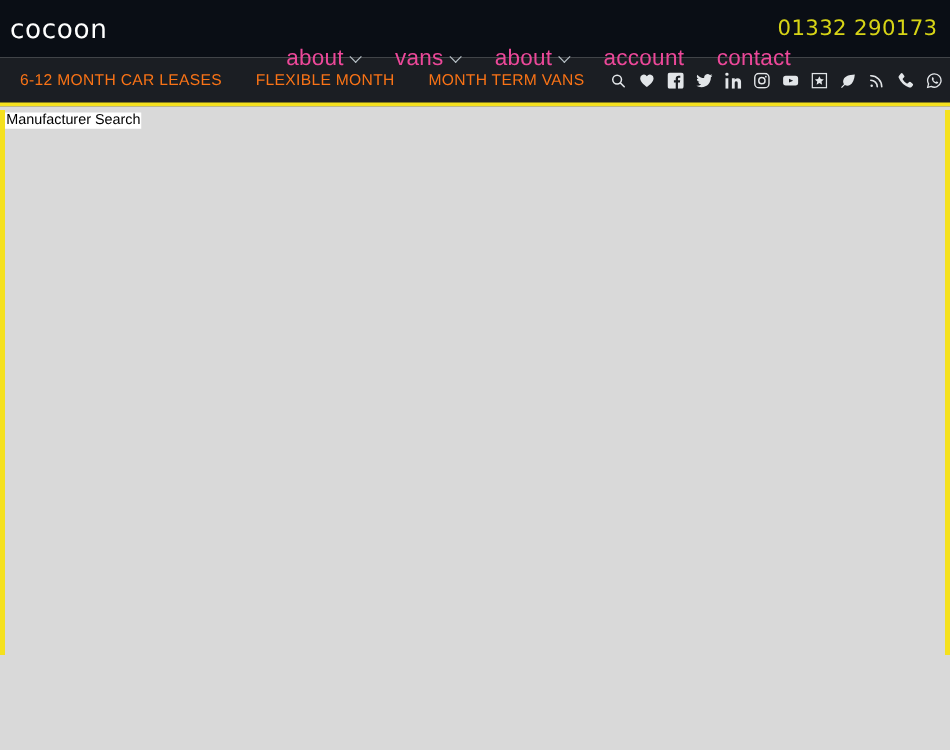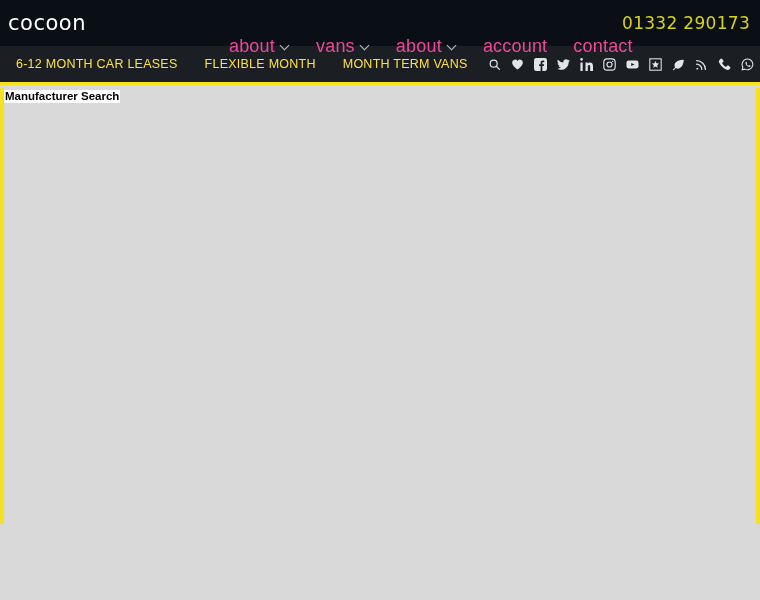--- a/index.html
+++ b/index.html
@@ -106,21 +106,21 @@
   }
 
   .subnav {
     display: flex;
     align-items: center;
     gap: 27px;
     margin-left: 16px;
   }
 
   .subnav-item {
-    color: #fde047;
+    color: #f97316;
     font-size: 12.5px;
     letter-spacing: 0.25px;
     white-space: nowrap;
     cursor: pointer;
   }
 
   .socials {
     position: absolute;
     right: 6px;
     top: 50%;
@@ -151,21 +151,21 @@
     border-left: 4px solid #f5e11e;
     border-right: 4px solid #f5e11e;
     overflow: hidden;
   }
 
   .panel-title {
     position: absolute;
     top: 2px;
     left: 0px;
     font-size: 11.5px;
-    font-weight: bold;
+    font-weight: normal;
     color: #000000;
     background: #ffffff;
     line-height: 13px;
     padding: 0 1px;
     white-space: nowrap;
     z-index: 5;
   }
 
   
   .dome-wrap {

